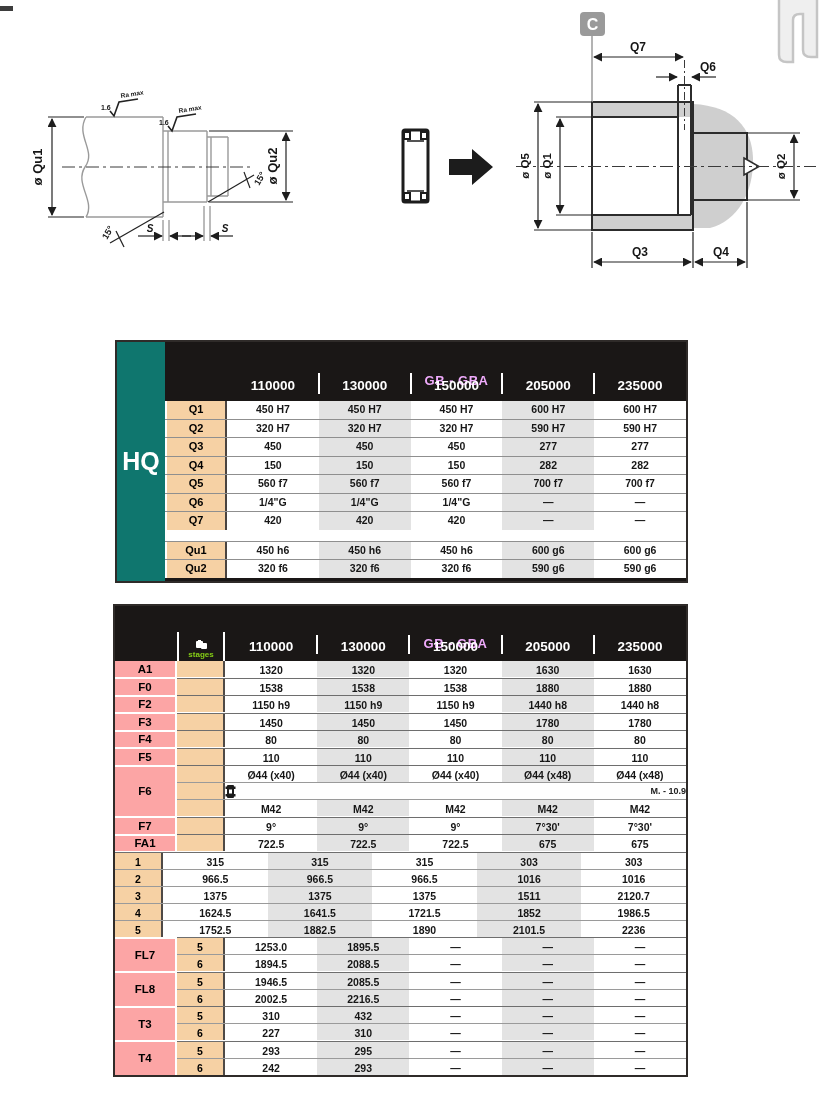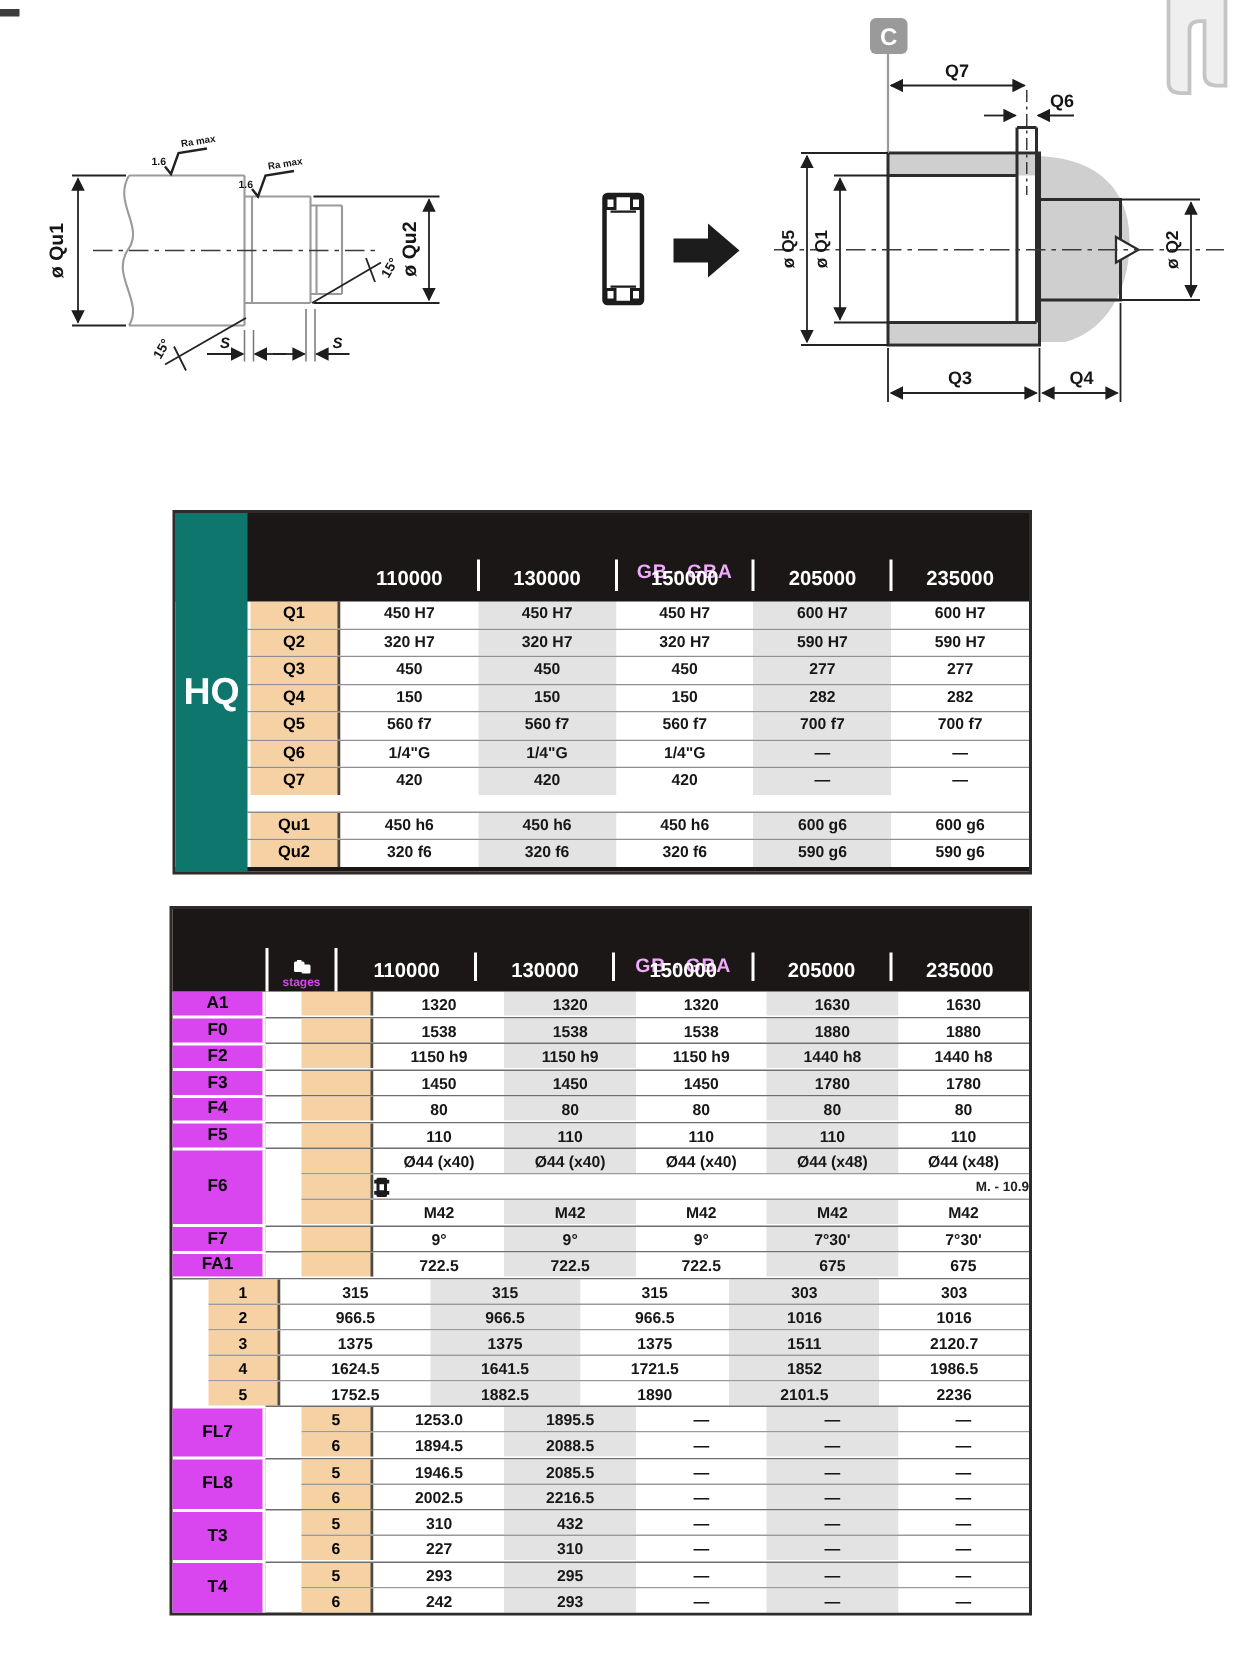--- a/index.html
+++ b/index.html
@@ -37,29 +37,29 @@
   .t1r .cell{line-height:17.5px;}
   .t1gap{height:11px;background:#fff;}
 
   
   #t2{left:113px;top:604px;width:575px;}
   #t2 .thead{height:55px;}
   #t2 .thead-title{height:26px;line-height:27px;}
   #t2 .thead-cols{top:26px;}
   .stages-h{position:absolute;left:62px;bottom:0;top:26px;width:48px;box-sizing:border-box;
     border-left:2px solid #fff;border-right:2px solid #fff;display:flex;flex-direction:column;
-    align-items:center;justify-content:flex-end;padding-bottom:2px;color:#d946ef;}
+    align-items:center;justify-content:flex-end;padding-bottom:2px;color:#84cc16;}
   .stages-h .lbl{font-size:8px;font-weight:bold;line-height:9px;}
   .t2g{display:flex;margin-top:2px;}
   #t2-body .t2g:first-child{margin-top:0;}
-  .t2label{width:62px;box-sizing:border-box;background:#d946ef;border-right:2px solid #fff;
+  .t2label{width:62px;box-sizing:border-box;background:#fca5a5;border-right:2px solid #fff;
     display:flex;align-items:center;justify-content:center;font-weight:bold;font-size:11.5px;}
   .t2rows{flex:1;display:flex;flex-direction:column;}
   #t2-body .t2g + .t2g .t2rows{border-top:1.5px solid #6e6e6e;margin-top:-1.5px;}
-  .t2r{display:flex;height:16px;margin-left:24px;}
+  .t2r{display:flex;height:16px;}
   .t2r + .t2r{border-top:1.5px solid #9a9a9a;}
   .t2stage{width:48px;box-sizing:border-box;background:#f6d1a4;border-right:2px solid #4f4a46;
     font-weight:bold;font-size:10.5px;text-align:center;line-height:18.2px;}
   .t2r .cell{line-height:18.2px;}
   .t2span{flex:1;display:flex;align-items:center;justify-content:space-between;gap:7px;background:#fff;}
   .t2span .spantext{font-weight:bold;font-size:9px;color:#222;}
   .bolt{display:inline-flex;align-items:center;}
 </style>
 </head>
 <body>

